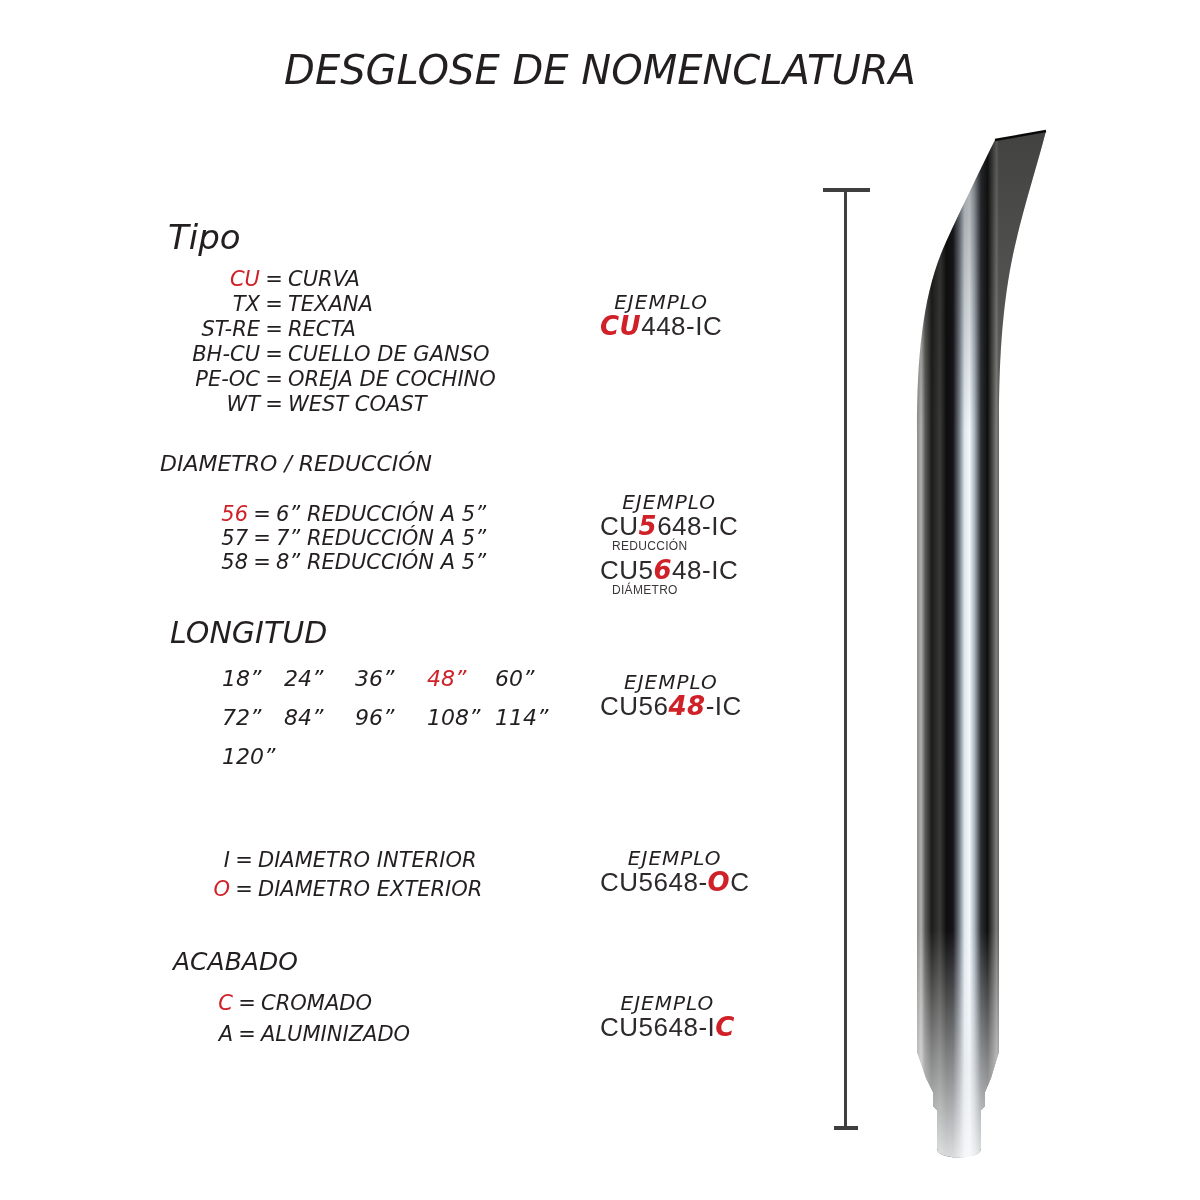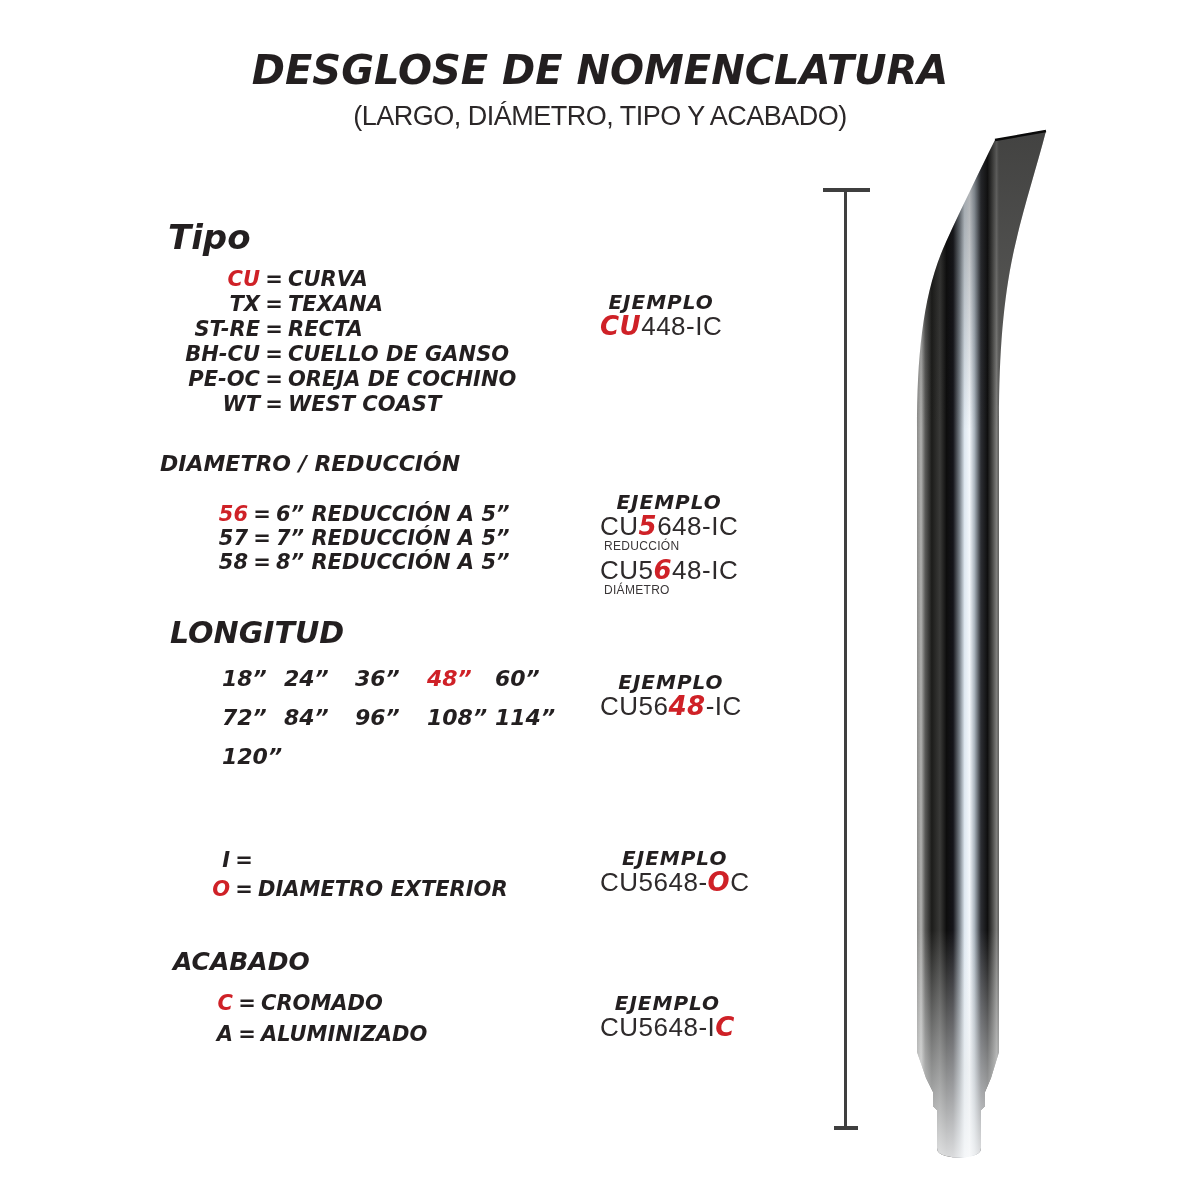--- a/index.html
+++ b/index.html
@@ -1,20 +1,20 @@
 <!DOCTYPE html>
 <html><head>
 <meta charset="utf-8">
 <style>
   html,body{margin:0;padding:0;background:#ffffff;}
   .canvas{
     position:relative;width:1200px;height:1200px;background:#ffffff;overflow:hidden;
     font-family:"Liberation Sans",sans-serif;color:#231f20;
   }
-  .heavy{font-family:"DejaVu Sans",sans-serif;font-style:italic;font-weight:700;}
+  .heavy{font-family:"DejaVu Sans",sans-serif;font-style:italic;font-weight:400;}
   .abs{position:absolute;}
 
   
   .title{left:0;right:0;top:50px;text-align:center;font-size:40px;line-height:1;letter-spacing:0px;color:#231f20;}
   .subtitle{left:0;right:0;top:102px;text-align:center;font-size:27px;line-height:1.1;letter-spacing:-0.5px;color:#2b2728;}
 
   
   .sec-h{line-height:1;color:#231f20;white-space:nowrap;}
   .h-tipo{left:168px;top:220px;font-size:34px;text-align:right;}
   .h-diam{left:160px;top:453px;font-size:22px;}
@@ -37,38 +37,37 @@
   
   .long-grid{left:222px;top:666px;display:grid;grid-template-columns:62px 71px 72px 68px 60px;
              row-gap:14px;font-size:22px;line-height:25px;white-space:nowrap;}
 
   
   .example{left:600px;white-space:nowrap;}
   .ex1{top:291px;} .ex2{top:491px;} .ex3{top:671px;} .ex4{top:847px;} .ex5{top:992px;}
   .ex-label{font-size:20px;line-height:22px;letter-spacing:1px;color:#231f20;text-align:center;}
   .ex-code{font-size:26px;line-height:27px;letter-spacing:0.5px;color:#2e2a2b;font-weight:400;}
   .ex-code .red-seg{font-family:"DejaVu Sans",sans-serif;font-style:italic;font-weight:800;color:#cf2127;}
-  .ex-note{font-size:12px;line-height:13px;margin-left:4px;letter-spacing:0.3px;color:#3a3637;}
+  .ex-note{font-size:12px;line-height:13px;margin-left:12px;letter-spacing:0.3px;color:#3a3637;}
   .ex-gap{margin-top:4px;}
 
   
   .m-line{left:844px;top:190px;width:3px;height:938px;background:#3f3f3f;}
   .m-cap-top{left:823px;top:188px;width:47px;height:4px;background:#3f3f3f;}
   .m-cap-bot{left:834px;top:1126px;width:24px;height:4px;background:#3f3f3f;}
 
   
   .pipe-svg{left:880px;top:110px;width:240px;height:1090px;}
 </style>
 </head>
 <body>
 
 <div class="canvas">
 
   <div class="abs title heavy">DESGLOSE DE NOMENCLATURA</div>
-  <div class="abs subtitle">(LARGO, DIÁMETRO, TIPO Y ACABADO)</div>
 
   <div class="abs sec-h h-tipo heavy">Tipo</div>
   <div class="abs defs d-tipo heavy">
     <div class="def-row">
       <span class="def-code red">CU</span>
       <span class="def-eq">=</span>
       <span class="def-val">CURVA</span>
     </div>
     <div class="def-row">
       <span class="def-code">TX</span>
@@ -143,20 +142,21 @@
   </div>
   <div class="abs example ex3">
     <div class="ex-label heavy">EJEMPLO</div>
     <div class="ex-code"><span>CU56</span><span class="red-seg">48</span><span>-IC</span></div>
   </div>
 
   <div class="abs defs d-exp heavy">
     <div class="def-row">
       <span class="def-code">I</span>
       <span class="def-eq">=</span>
+      <span class="def-val">DIAMETRO INTERIOR</span>
     </div>
     <div class="def-row">
       <span class="def-code red">O</span>
       <span class="def-eq">=</span>
       <span class="def-val">DIAMETRO EXTERIOR</span>
     </div>
   </div>
   <div class="abs example ex4">
     <div class="ex-label heavy">EJEMPLO</div>
     <div class="ex-code"><span>CU5648-</span><span class="red-seg">O</span><span>C</span></div>

